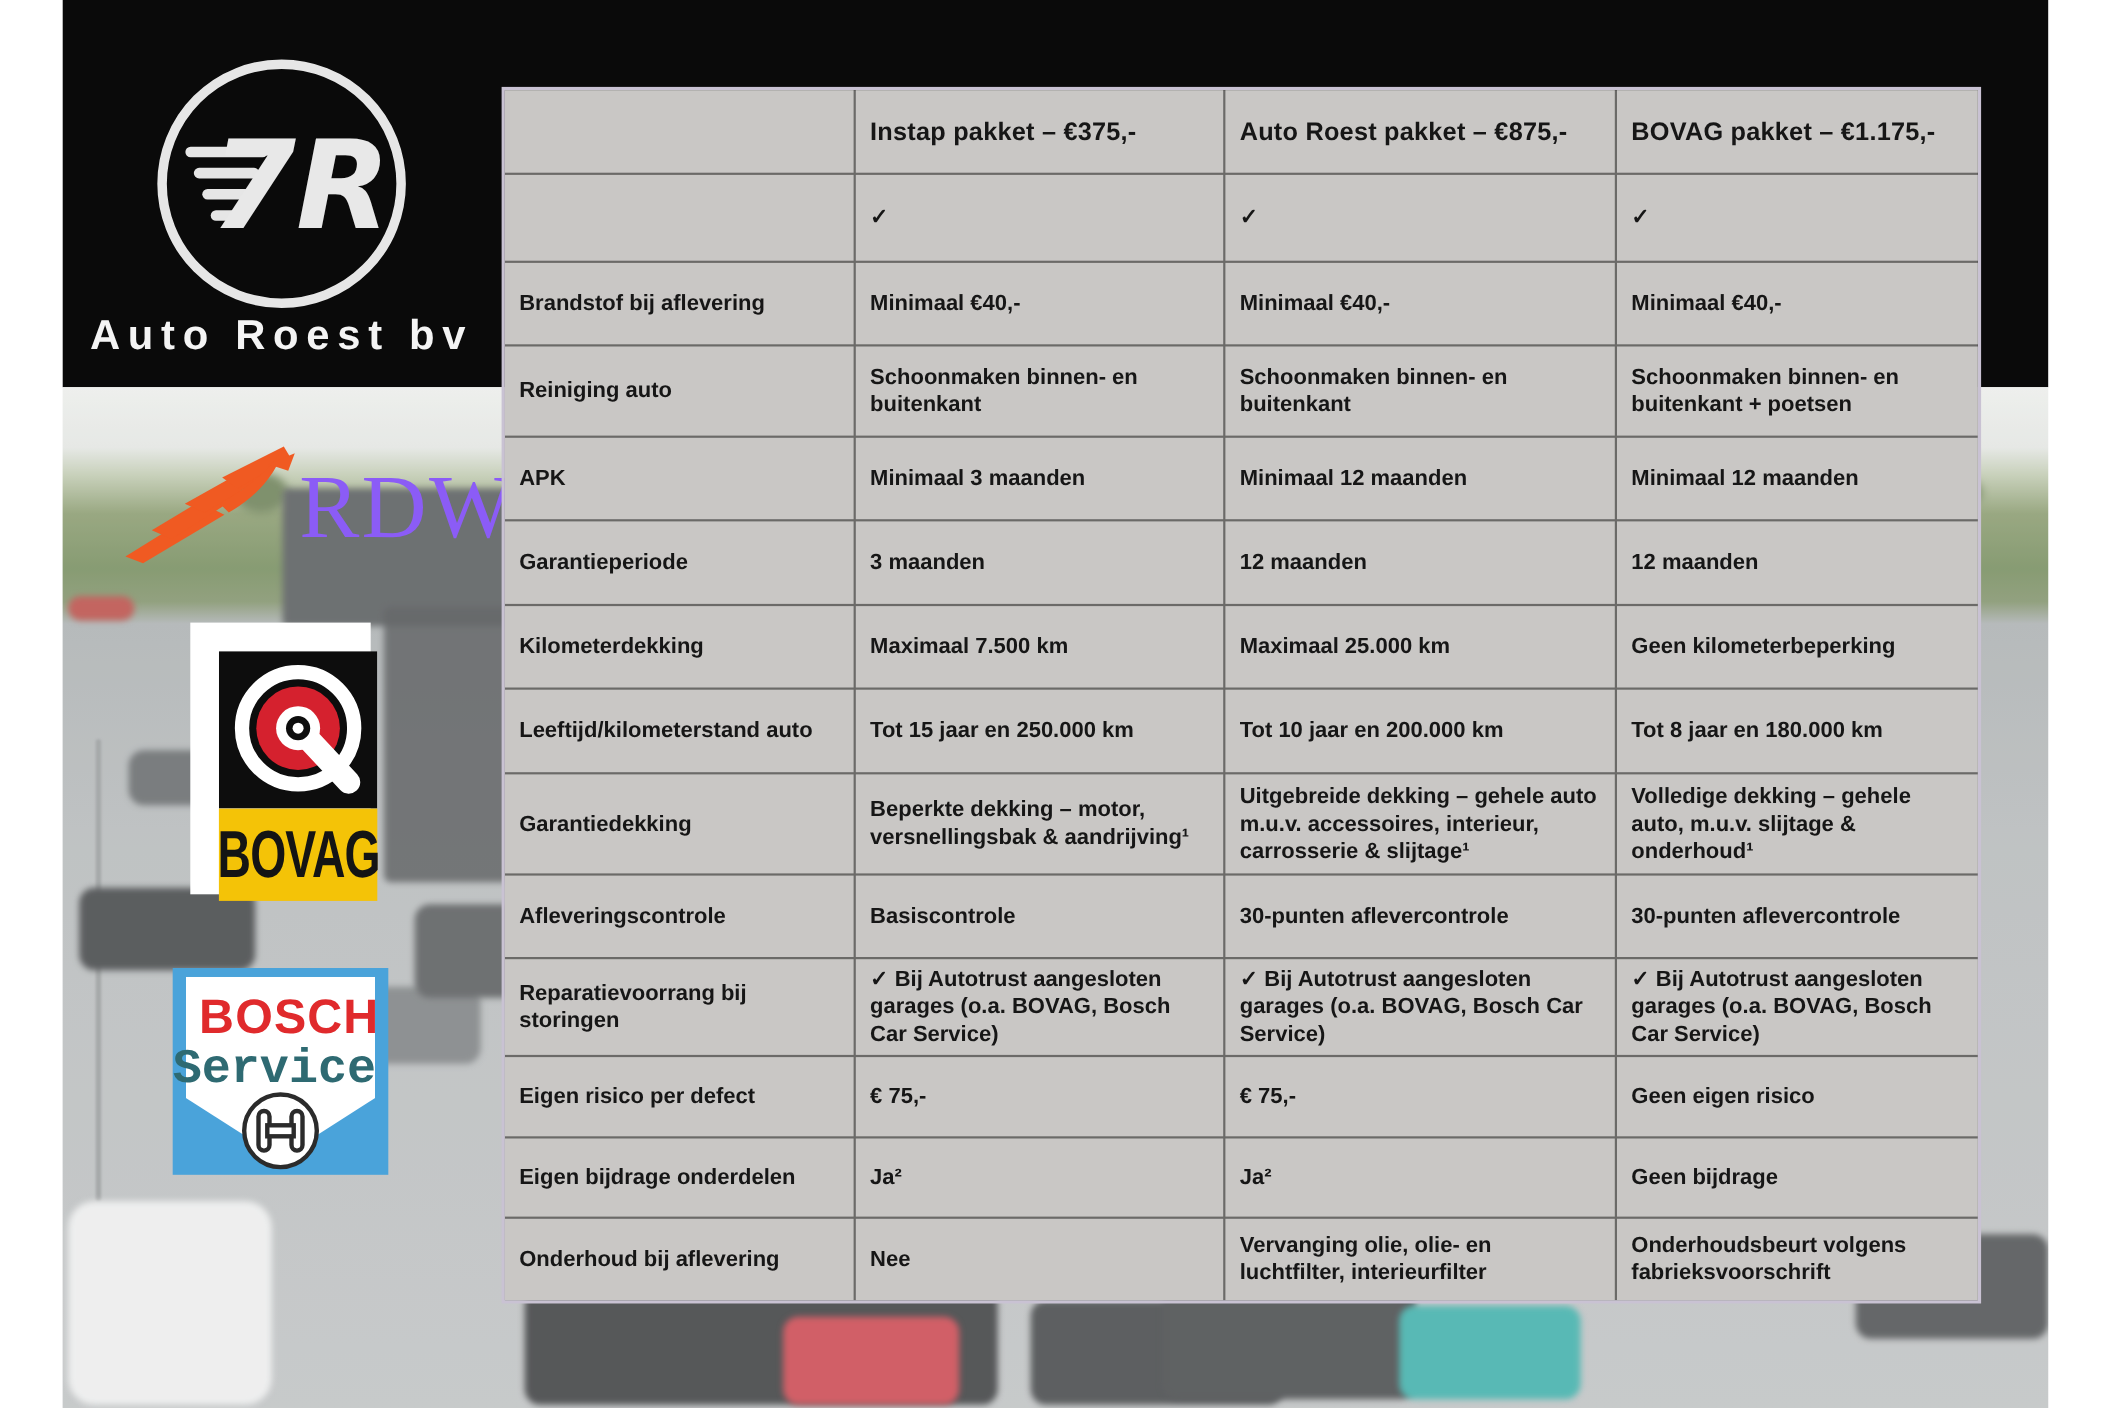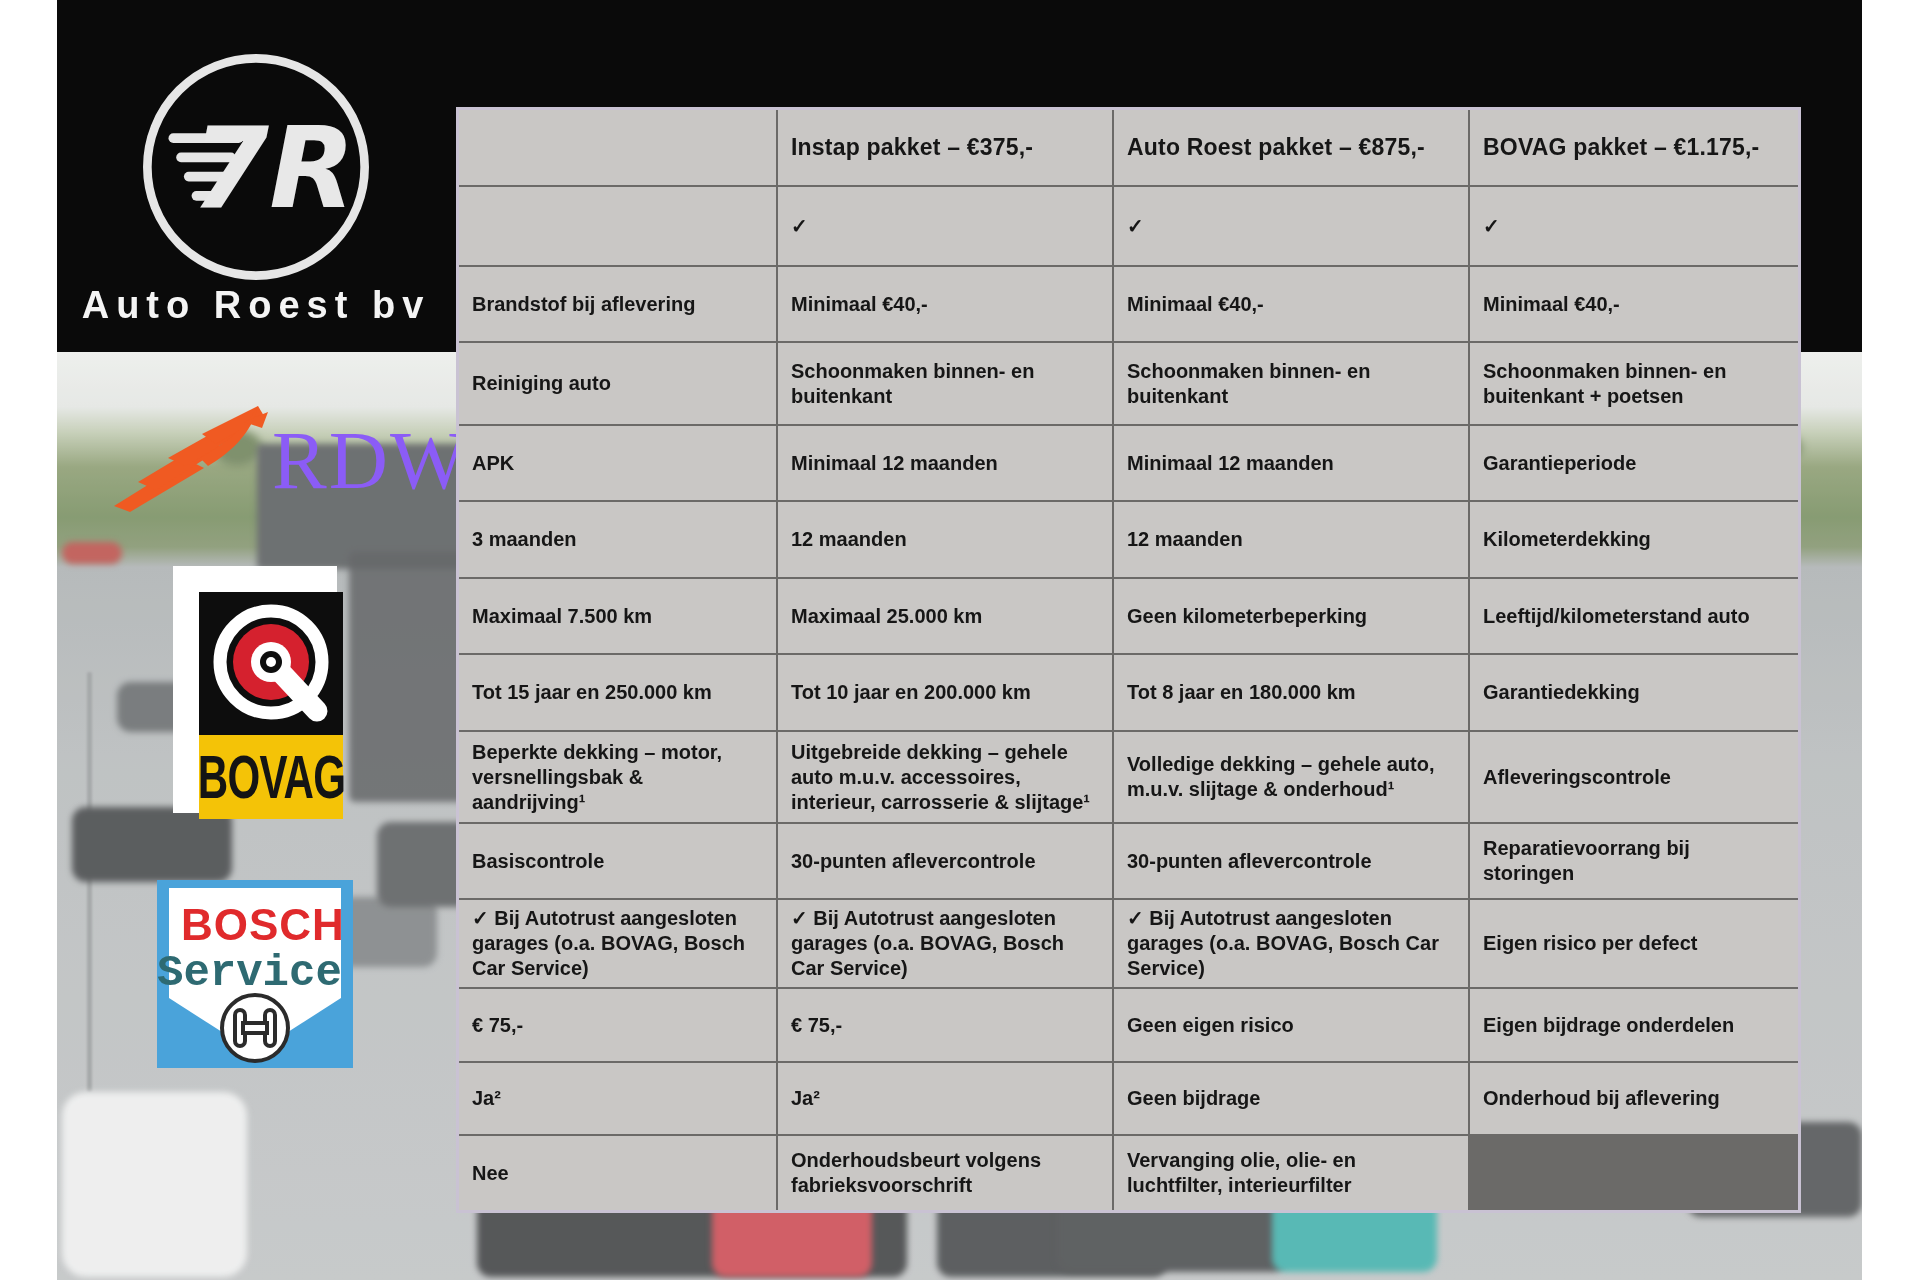--- a/index.html
+++ b/index.html
@@ -18,21 +18,21 @@
   .treeline { position:absolute; left:0; top:60px; width:100%; height:60px; filter:blur(4px);
               background:radial-gradient(40px 30px at 10% 60%, #5c7245 60%, transparent 61%),
                          radial-gradient(60px 34px at 30% 55%, #64784a 60%, transparent 61%),
                          radial-gradient(55px 30px at 55% 60%, #5a7043 60%, transparent 61%),
                          radial-gradient(70px 32px at 80% 55%, #66794b 60%, transparent 61%),
                          radial-gradient(50px 28px at 95% 60%, #5e7446 60%, transparent 61%); }
   .pole { position:absolute; width:5px; background:#8e9293; filter:blur(1px); border-radius:2px; }
   .haze { position:absolute; inset:0; background:rgba(255,255,255,0.22); }
 
   
-  .tablewrap { position:absolute; left:456px; top:79px; border:3px solid #c9c2d3; background:#3b82f6;margin-top:28px; }
+  .tablewrap { position:absolute; left:456px; top:79px; border:3px solid #c9c2d3; background:#3b82f6; }
   .grid { display:grid;
           grid-template-columns:317px 334px 354px 328px;
           grid-template-rows:75px 78px 74px 81px 74px 75px 74px 75px 90px 74px 87px 72px 71px 74px;
           gap:2px; background:#6b6a68; }
   .cell { background:#c9c7c5; color:#161616; font-weight:bold; font-size:20px; line-height:1.25;
           display:flex; align-items:center; padding:8px 14px 8px 13px; letter-spacing:0; }
   .hdr  { font-size:23px; letter-spacing:0.2px; }
 
   
   .brandpanel { position:absolute; left:57px; top:0; width:321px; height:352px; }
@@ -166,20 +166,21 @@
         <div class="cell val">✓</div>
         <div class="cell rowlabel">Brandstof bij aflevering</div>
         <div class="cell val">Minimaal €40,-</div>
         <div class="cell val">Minimaal €40,-</div>
         <div class="cell val">Minimaal €40,-</div>
         <div class="cell rowlabel">Reiniging auto</div>
         <div class="cell val">Schoonmaken binnen- en buitenkant</div>
         <div class="cell val">Schoonmaken binnen- en buitenkant</div>
         <div class="cell val">Schoonmaken binnen- en buitenkant + poetsen</div>
         <div class="cell rowlabel">APK</div>
+        <div class="cell val">Minimaal 3 maanden</div>
         <div class="cell val">Minimaal 12 maanden</div>
         <div class="cell val">Minimaal 12 maanden</div>
         <div class="cell rowlabel">Garantieperiode</div>
         <div class="cell val">3 maanden</div>
         <div class="cell val">12 maanden</div>
         <div class="cell val">12 maanden</div>
         <div class="cell rowlabel">Kilometerdekking</div>
         <div class="cell val">Maximaal 7.500 km</div>
         <div class="cell val">Maximaal 25.000 km</div>
         <div class="cell val">Geen kilometerbeperking</div>
@@ -202,18 +203,18 @@
         <div class="cell rowlabel">Eigen risico per defect</div>
         <div class="cell val">€ 75,-</div>
         <div class="cell val">€ 75,-</div>
         <div class="cell val">Geen eigen risico</div>
         <div class="cell rowlabel">Eigen bijdrage onderdelen</div>
         <div class="cell val">Ja²</div>
         <div class="cell val">Ja²</div>
         <div class="cell val">Geen bijdrage</div>
         <div class="cell rowlabel">Onderhoud bij aflevering</div>
         <div class="cell val">Nee</div>
+        <div class="cell val">Vervanging olie, olie- en luchtfilter, interieurfilter</div>
         <div class="cell val">Onderhoudsbeurt volgens fabrieksvoorschrift</div>
-        <div class="cell val">Vervanging olie, olie- en luchtfilter, interieurfilter</div>
       </div>
   </div>
 
 </div>
 
 </body></html>

